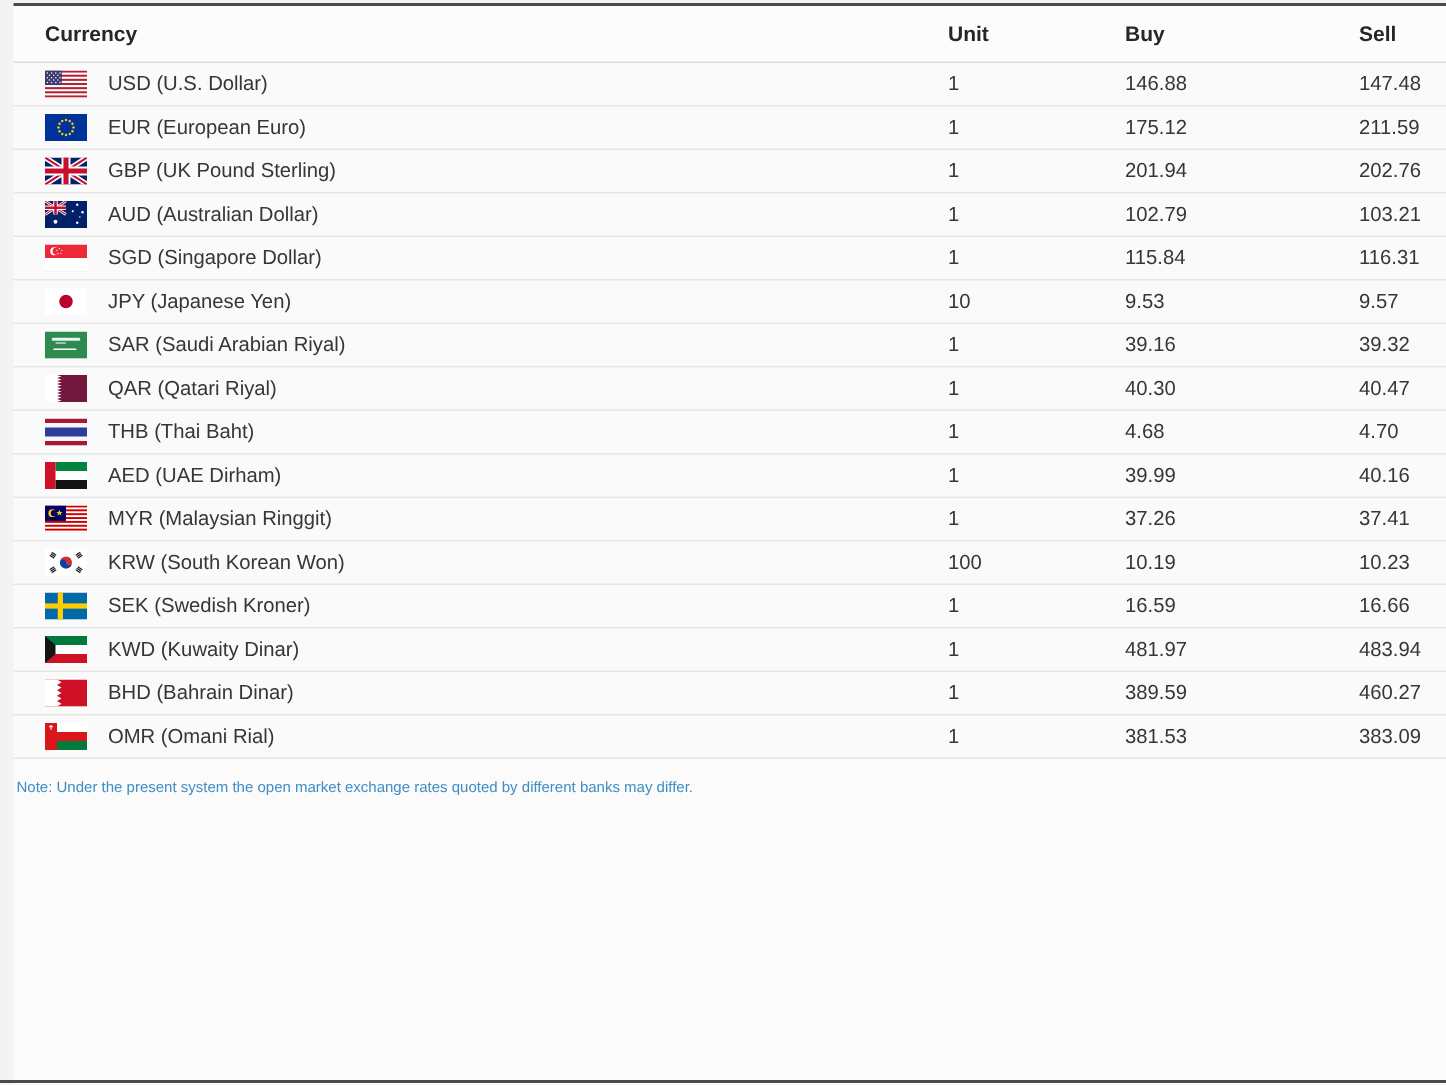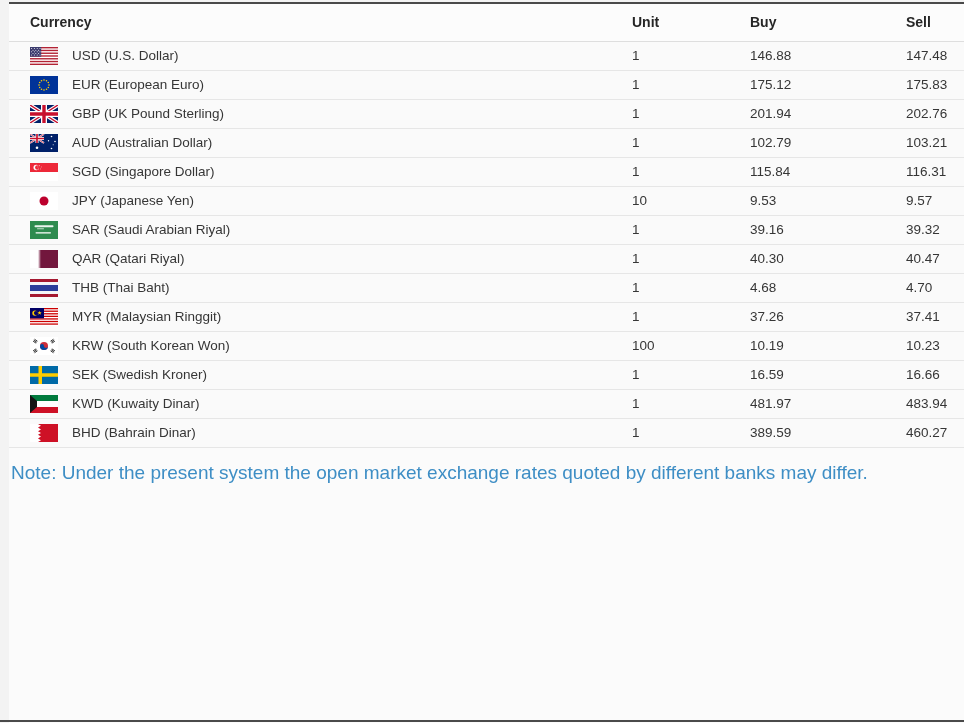--- a/index.html
+++ b/index.html
@@ -51,21 +51,21 @@
   td.c-flag{padding-left:21px;}
   .flag{
     display:inline-block;width:28px;height:18px;
     vertical-align:middle;
     box-shadow:inset 0 0 0 1px rgba(0,0,0,.10);
     line-height:0;
   }
   .flag svg{display:block;}
   .note{
     margin:14px 14px 0 2px;
-    font-size:19px;
+    font-size:10px;
     color:var(--note-color);
   }
   .bottom-bar{
     position:absolute;left:0;right:0;bottom:1px;height:2px;
     background:var(--dark-divider);
     z-index:5;
   }
 </style>
 </head>
 <body>
@@ -141,21 +141,21 @@
                   <circle cx="11.5" cy="13.3" r=".8"></circle>
                   <circle cx="9.7" cy="11.5" r=".8"></circle>
                   <circle cx="9" cy="9" r=".8"></circle>
                   <circle cx="9.7" cy="6.5" r=".8"></circle>
                   <circle cx="11.5" cy="4.7" r=".8"></circle>
                 </g>
               </svg></span></td>
           <td class="c-name">EUR (European Euro)</td>
           <td class="c-unit">1</td>
           <td class="c-buy">175.12</td>
-          <td class="c-sell">175.83</td>
+          <td class="c-sell">211.59</td>
         </tr>
         <tr>
           <td class="c-flag"><span class="flag"><svg viewBox="0 0 28 18" width="28" height="18" preserveAspectRatio="none">
                 <rect width="28" height="18" fill="#012169"></rect>
                 <path d="M0,0 28,18 M28,0 0,18" stroke="#fff" stroke-width="3.6"></path>
                 <path d="M0,0 28,18 M28,0 0,18" stroke="#C8102E" stroke-width="1.4"></path>
                 <path d="M14,0 V18 M0,9 H28" stroke="#fff" stroke-width="6"></path>
                 <path d="M14,0 V18 M0,9 H28" stroke="#C8102E" stroke-width="3.4"></path>
               </svg></span></td>
           <td class="c-name">GBP (UK Pound Sterling)</td>
@@ -238,20 +238,32 @@
         <tr>
           <td class="c-flag"><span class="flag"><svg viewBox="0 0 28 18" width="28" height="18" preserveAspectRatio="none">
                 <rect width="28" height="18" fill="#A51931"></rect>
                 <rect y="3" width="28" height="12" fill="#F4F5F8"></rect>
                 <rect y="6" width="28" height="6" fill="#2B3D9B"></rect>
               </svg></span></td>
           <td class="c-name">THB (Thai Baht)</td>
           <td class="c-unit">1</td>
           <td class="c-buy">4.68</td>
           <td class="c-sell">4.70</td>
+        </tr>
+        <tr>
+          <td class="c-flag"><span class="flag"><svg viewBox="0 0 28 18" width="28" height="18" preserveAspectRatio="none">
+                <rect width="28" height="18" fill="#fff"></rect>
+                <rect x="7" width="21" height="6" fill="#00843D"></rect>
+                <rect x="7" y="12" width="21" height="6" fill="#141414"></rect>
+                <rect width="7" height="18" fill="#CE1126"></rect>
+              </svg></span></td>
+          <td class="c-name">AED (UAE Dirham)</td>
+          <td class="c-unit">1</td>
+          <td class="c-buy">39.99</td>
+          <td class="c-sell">40.16</td>
         </tr>
         <tr>
           <td class="c-flag"><span class="flag"><svg viewBox="0 0 28 18" width="28" height="18" preserveAspectRatio="none">
                 <rect width="28" height="18" fill="#fff"></rect>
                 <g fill="#CC0001">
                   <rect y="0" width="28" height="1.29"></rect>
                   <rect y="2.57" width="28" height="1.29"></rect>
                   <rect y="5.14" width="28" height="1.29"></rect>
                   <rect y="7.71" width="28" height="1.29"></rect>
                   <rect y="10.29" width="28" height="1.29"></rect>
@@ -319,17 +331,33 @@
         <tr>
           <td class="c-flag"><span class="flag"><svg viewBox="0 0 28 18" width="28" height="18" preserveAspectRatio="none">
                 <rect width="28" height="18" fill="#CE1126"></rect>
                 <polygon fill="#fff" points="0,0 8,0 11,1.8 8,3.6 11,5.4 8,7.2 11,9 8,10.8 11,12.6 8,14.4 11,16.2 8,18 0,18"></polygon>
               </svg></span></td>
           <td class="c-name">BHD (Bahrain Dinar)</td>
           <td class="c-unit">1</td>
           <td class="c-buy">389.59</td>
           <td class="c-sell">460.27</td>
         </tr>
+        <tr>
+          <td class="c-flag"><span class="flag"><svg viewBox="0 0 28 18" width="28" height="18" preserveAspectRatio="none">
+                <rect width="28" height="18" fill="#fff"></rect>
+                <rect x="8" y="6" width="20" height="6" fill="#DB161B"></rect>
+                <rect x="8" y="12" width="20" height="6" fill="#007A3D"></rect>
+                <rect width="8" height="18" fill="#DB161B"></rect>
+                <g fill="#fff" opacity=".95">
+                  <rect x="2.6" y="2" width="2.8" height=".8" rx=".4"></rect>
+                  <rect x="3.6" y="1.2" width=".8" height="3.4" rx=".4"></rect>
+                </g>
+              </svg></span></td>
+          <td class="c-name">OMR (Omani Rial)</td>
+          <td class="c-unit">1</td>
+          <td class="c-buy">381.53</td>
+          <td class="c-sell">383.09</td>
+        </tr>
       </tbody>
   </table>
   <div class="note">Note: Under the present system the open market exchange rates quoted by different banks may differ.</div>
 </div>
 <div class="bottom-bar"></div>
 
 </body></html>

